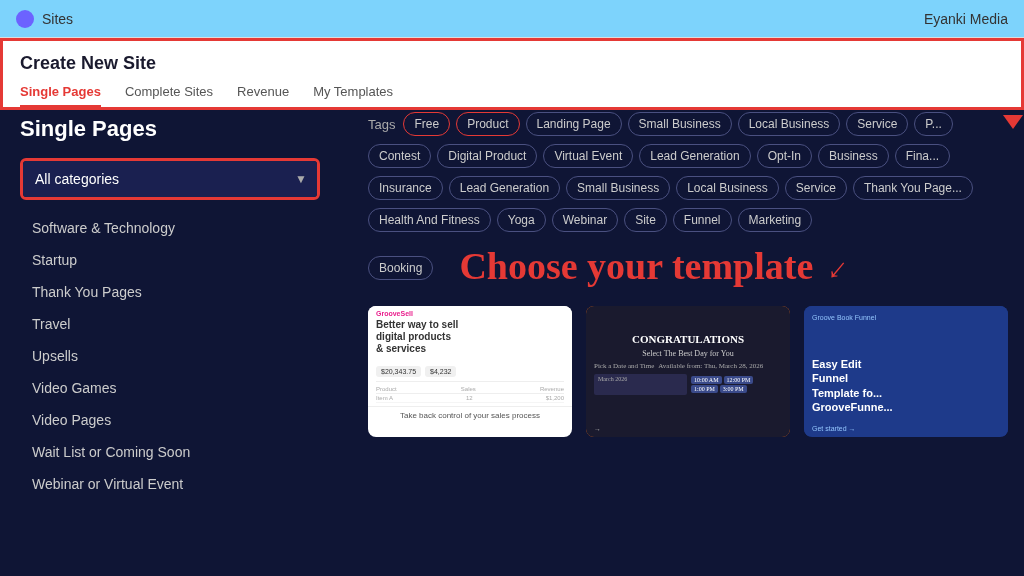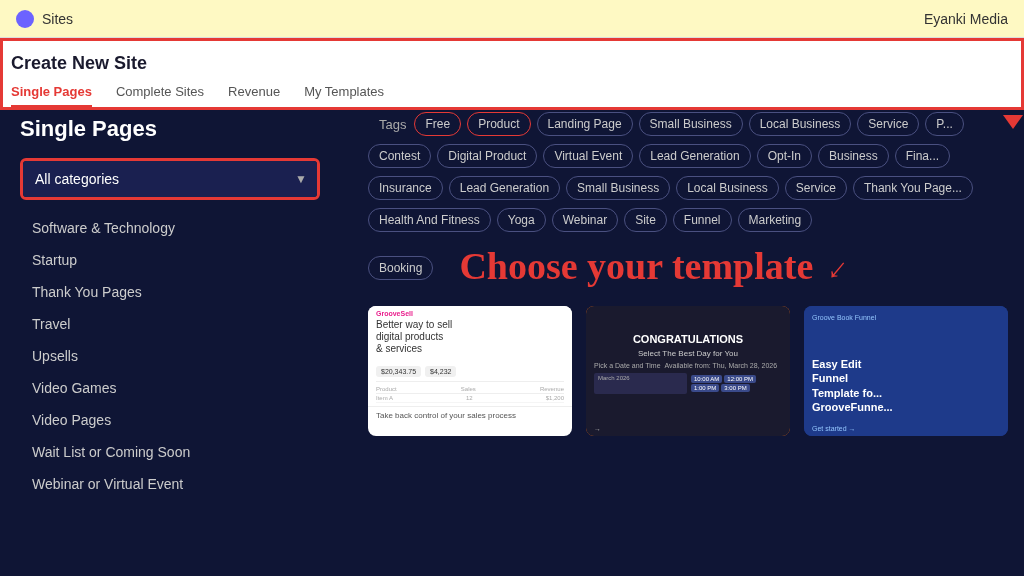--- a/index.html
+++ b/index.html
@@ -1,40 +1,40 @@
 <!DOCTYPE html>
 <html><head>
   <meta charset="utf-8">
   <style>
     * { box-sizing: border-box; margin: 0; padding: 0; }
     body { font-family: -apple-system, BlinkMacSystemFont, 'Segoe UI', sans-serif; background: #0f1535; color: #fff; width: 1024px; height: 576px; overflow: hidden; }
 
     
     .top-nav {
-      background: #fef9c3;
+      background: #7dd3fc;
       display: flex;
       align-items: center;
       padding: 0 16px;
       height: 38px;
       border-bottom: 1px solid #ddd;
     }
     .top-nav-logo {
       width: 18px; height: 18px; background: #6c63ff; border-radius: 50%; margin-right: 8px;
     }
     .top-nav-sites {
       color: #333; font-size: 14px; font-weight: 500;
     }
     .top-nav-right {
       margin-left: auto; color: #333; font-size: 14px; text-align: center;
     }
 
     
     .create-header {
       background: #fff;
-      padding: 8px 16px 0 8px;
+      padding: 8px 16px 0 17px;
       border: 3px solid #e53935;
       margin: 0;
       position: relative;
     }
     .create-title {
       color: #1a1a2e; font-size: 18px; font-weight: 700; padding: 4px 0;
     }
     .create-tabs {
       display: flex; gap: 24px; padding: 6px 0 0 0;
     }
@@ -105,21 +105,21 @@
     .content-area {
       flex: 1;
       padding: 16px 16px 0 8px;
       overflow-y: auto;
     }
     .tags-row {
       display: flex; flex-wrap: nowrap; gap: 6px; align-items: center; margin-bottom: 6px;
       overflow: hidden;
     }
     .tag-label {
-      font-size: 13px; color: #aaa; margin-right: 2px; white-space: nowrap; margin-left: 11px;
+      font-size: 13px; color: #aaa; margin-right: 2px; white-space: nowrap;
     }
     .tag {
       padding: 4px 10px;
       border: 1px solid #4a5080;
       border-radius: 20px;
       font-size: 12px; color: #ccc;
       cursor: pointer; white-space: nowrap;
       background: transparent;
     }
     .tag.highlighted { border-color: #e53935; }
@@ -269,46 +269,46 @@
         </span>
       </div>
     </div>
 
     <div class="template-cards">
 
       <div class="template-card">
         <div class="card-image pink-bg">
           <div style="padding:8px; width:100%;">
             <div style="font-size:7px; color:#e91e8c; font-weight:700; margin-bottom:2px;">GrooveSell</div>
-            <div style="font-size:10px; color:#333; font-weight:400; line-height:1.2; margin-bottom:11px;">Better way to sell<br>digital products<br>&amp; services</div>
+            <div style="font-size:10px; color:#333; font-weight:700; line-height:1.2; margin-bottom:11px;">Better way to sell<br>digital products<br>&amp; services</div>
             <div style="display:flex; gap:4px; margin-bottom:4px;">
               <span style="background:#f0f0f0; border-radius:3px; padding:2px 5px; font-size:7px; color:#333;">$20,343.75</span>
               <span style="background:#f0f0f0; border-radius:3px; padding:2px 5px; font-size:7px; color:#333;">$4,232</span>
             </div>
             <div style="width:100%; height:1px; background:#eee; margin-bottom:3px;"></div>
             <div style="font-size:6px; color:#aaa;">
               <div style="display:flex; justify-content:space-between; padding:1px 0; border-bottom:1px solid #eee;">
                 <span>Product</span>
                   <span>Sales</span>
                   <span>Revenue</span>
               </div>
               <div style="display:flex; justify-content:space-between; padding:1px 0; border-bottom:1px solid #f5f5f5;">
                 <span>Item A</span>
                   <span>12</span>
                   <span>$1,200</span>
               </div>
             </div>
           </div>
         </div>
         <div style="padding:4px 8px; background:#fff; border-top:1px solid #eee;">
-          <div style="font-size:8px; color:#555;">Take back control of your sales process</div>
-        </div>
-      </div>
-
-      <div class="template-card" style="background:#f97316;">
+          <div style="font-size:8px; color:#555;text-align:center;">Take back control of your sales process</div>
+        </div>
+      </div>
+
+      <div class="template-card" style="background:#f97316;font-family:Liberation Serif, serif;">
         <div class="card-image dark-bg" style="height:115px;">
           <div style="width:100%; padding:8px;">
             <div style="font-size:11px; color:#fff; font-weight:700; text-align:center; margin-bottom:4px;">CONGRATULATIONS</div>
             <div style="font-size:8px; color:#ccc; text-align:center; margin-bottom:4px;">Select The Best Day for You</div>
             <div style="display:flex; gap:4px; margin-bottom:4px; font-size:7px; color:#aaa;">
               <span>Pick a Date and Time</span>
               <span>Available from: Thu, March 28, 2026</span>
             </div>
             <div style="display:grid; grid-template-columns:1fr 1fr; gap:2px;">
               <div style="background:#2a2a4e; padding:2px 4px; font-size:6px; color:#aaa; border-radius:2px;">March 2026</div>

